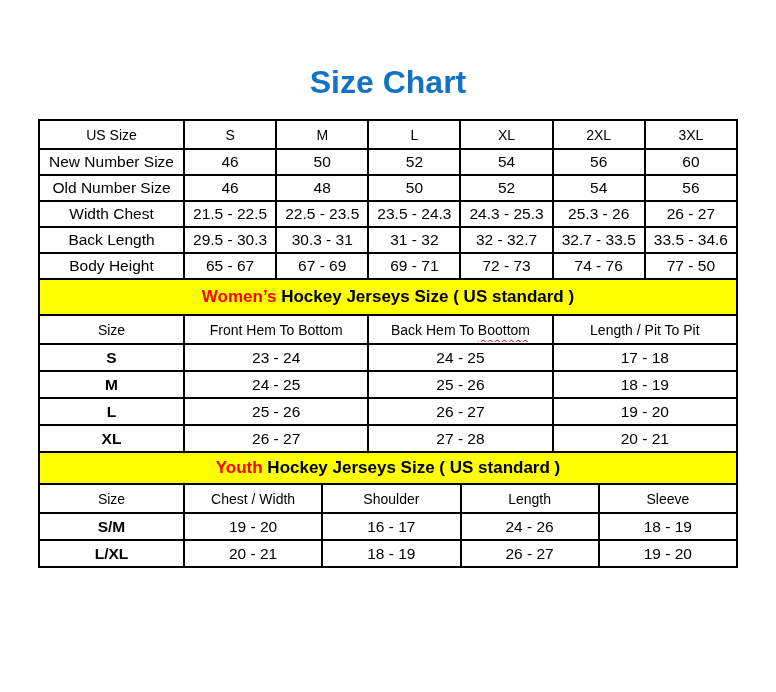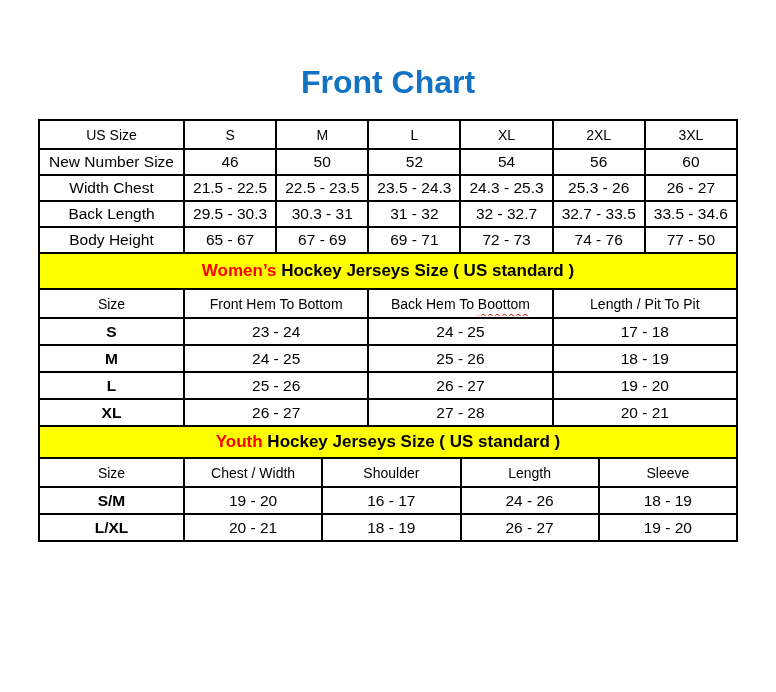--- a/index.html
+++ b/index.html
@@ -78,21 +78,21 @@
     text-decoration-style: wavy;
     text-decoration-color: #E00000;
     text-decoration-thickness: 1px;
     text-underline-offset: 4px;
   }
 </style>
 </head>
 <body>
 
 <div class="page">
-  <h1 class="title">Front Chart</h1>
+  <h1 class="title">Size Chart</h1>
   <div class="chart" id="chart">
       <table class="section mens">
         <colgroup>
           <col class="label-col">
           <col>
           <col>
           <col>
           <col>
           <col>
           <col>
@@ -112,20 +112,29 @@
           <tr>
             <th>New Number Size</th>
             <td>46</td>
             <td>50</td>
             <td>52</td>
             <td>54</td>
             <td>56</td>
             <td>60</td>
           </tr>
           <tr>
+            <th>Old Number Size</th>
+            <td>46</td>
+            <td>48</td>
+            <td>50</td>
+            <td>52</td>
+            <td>54</td>
+            <td>56</td>
+          </tr>
+          <tr>
             <th>Width Chest</th>
             <td>21.5 - 22.5</td>
             <td>22.5 - 23.5</td>
             <td>23.5 - 24.3</td>
             <td>24.3 - 25.3</td>
             <td>25.3 - 26</td>
             <td>26 - 27</td>
           </tr>
           <tr>
             <th>Back Length</th>

